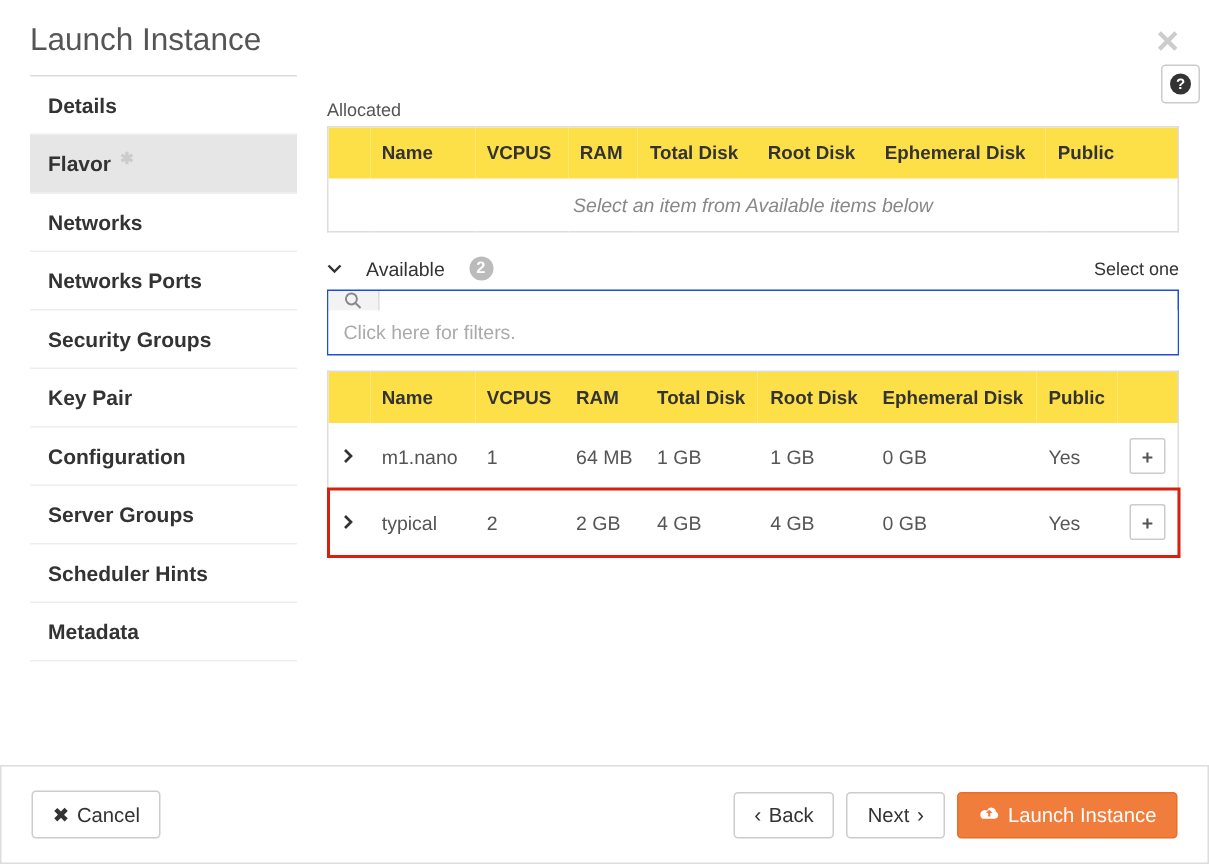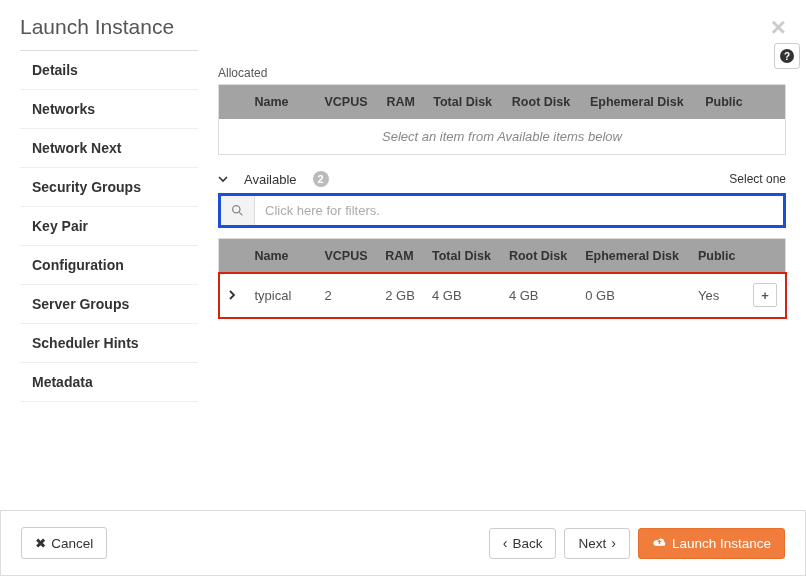--- a/index.html
+++ b/index.html
@@ -110,21 +110,21 @@
     font-size: 12px;
     color: #555;
     margin-bottom: 4px;
   }
   .table {
     width: 100%;
     border-collapse: collapse;
     border: 1px solid #ddd;
   }
   .table th {
-    background: #a3a3a3;
+    background: #fde047;
     font-size: 12.5px;
     font-weight: bold;
     text-align: left;
     padding: 10px 8px;
     color: #333;
   }
   .table th:first-child { width: 28px; }
   .table th:last-child { width: 32px; }
   .table td {
     padding: 10px 8px;
@@ -163,22 +163,23 @@
     border-radius: 50%;
     width: 16px;
     height: 16px;
   }
   .select-one {
     font-size: 12px;
     color: #333;
   }
   .filter-row {
     display: flex;
-    border: 3px solid #1d4ed8;
+    border: 1px solid #1d4ed8;
     margin-bottom: 10px;
+    flex-direction: column;
   }
   .filter-icon {
     width: 34px;
     background: #f3f3f3;
     border-right: 1px solid #ddd;
     display: flex;
     align-items: center;
     justify-content: center;
     color: #888;
   }
@@ -249,25 +250,29 @@
   <div class="modal-header">
     <div class="modal-title">Launch Instance</div>
     <div class="close-x">×</div>
   </div>
 
   <div class="modal-body">
     <div class="left-nav">
       <div class="nav-item">
           <span>Details</span>
         </div>
+      <div class="nav-item selected">
+          <span>Flavor</span>
+          <span class="asterisk">✱</span>
+        </div>
       <div class="nav-item">
           <span>Networks</span>
         </div>
       <div class="nav-item">
-          <span>Network Next</span>
+          <span>Networks Ports</span>
         </div>
       <div class="nav-item">
           <span>Security Groups</span>
         </div>
       <div class="nav-item">
           <span>Key Pair</span>
         </div>
       <div class="nav-item">
           <span>Configuration</span>
         </div>
@@ -340,20 +345,39 @@
             <th>VCPUS</th>
             <th>RAM</th>
             <th>Total Disk</th>
             <th>Root Disk</th>
             <th>Ephemeral Disk</th>
             <th>Public</th>
             <th></th>
           </tr>
         </thead>
         <tbody>
+          <tr>
+            <td class="expand-cell">
+              <svg width="10" height="10" viewBox="0 0 10 10">
+                  <path d="M3 1 L7 5 L3 9" stroke="#333" stroke-width="1.8" fill="none"></path>
+                </svg>
+            </td>
+            <td>m1.nano</td>
+            <td>1</td>
+            <td>64 MB</td>
+            <td>1 GB</td>
+            <td>1 GB</td>
+            <td>0 GB</td>
+            <td>Yes</td>
+            <td>
+                <div class="add-btn">
+                  <span>+</span>
+                </div>
+              </td>
+          </tr>
           <tr class="highlight-row">
             <td class="expand-cell">
               <svg width="10" height="10" viewBox="0 0 10 10">
                   <path d="M3 1 L7 5 L3 9" stroke="#333" stroke-width="1.8" fill="none"></path>
                 </svg>
             </td>
             <td>typical</td>
             <td>2</td>
             <td>2 GB</td>
             <td>4 GB</td>

